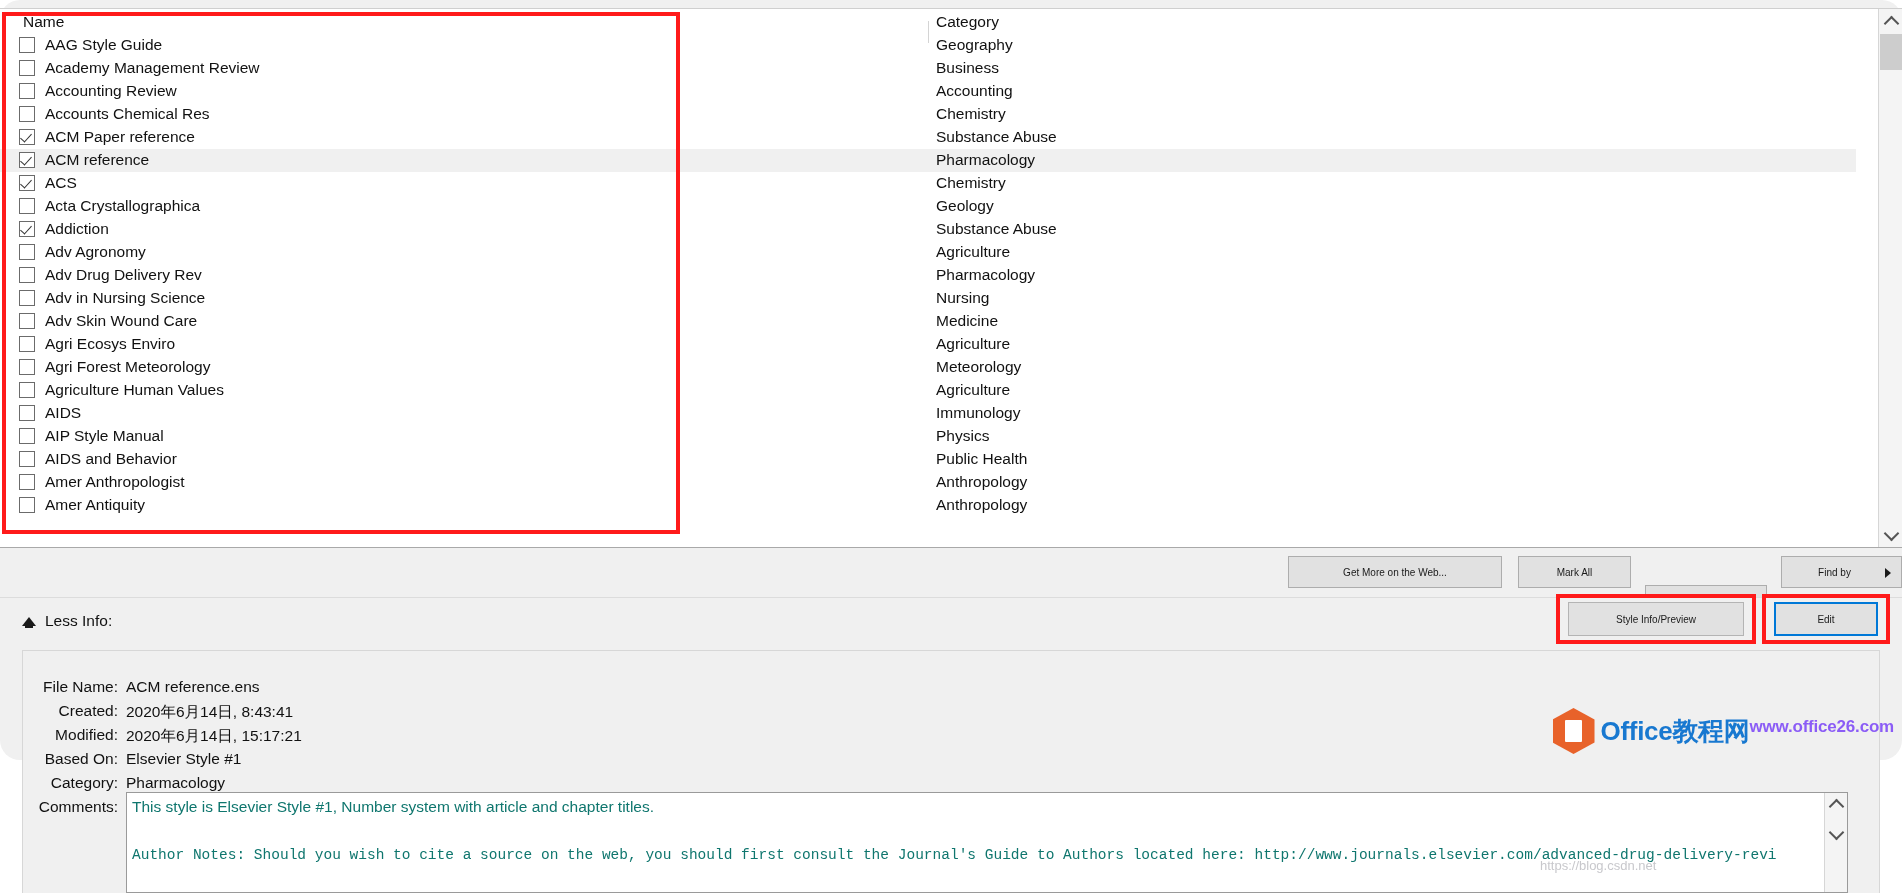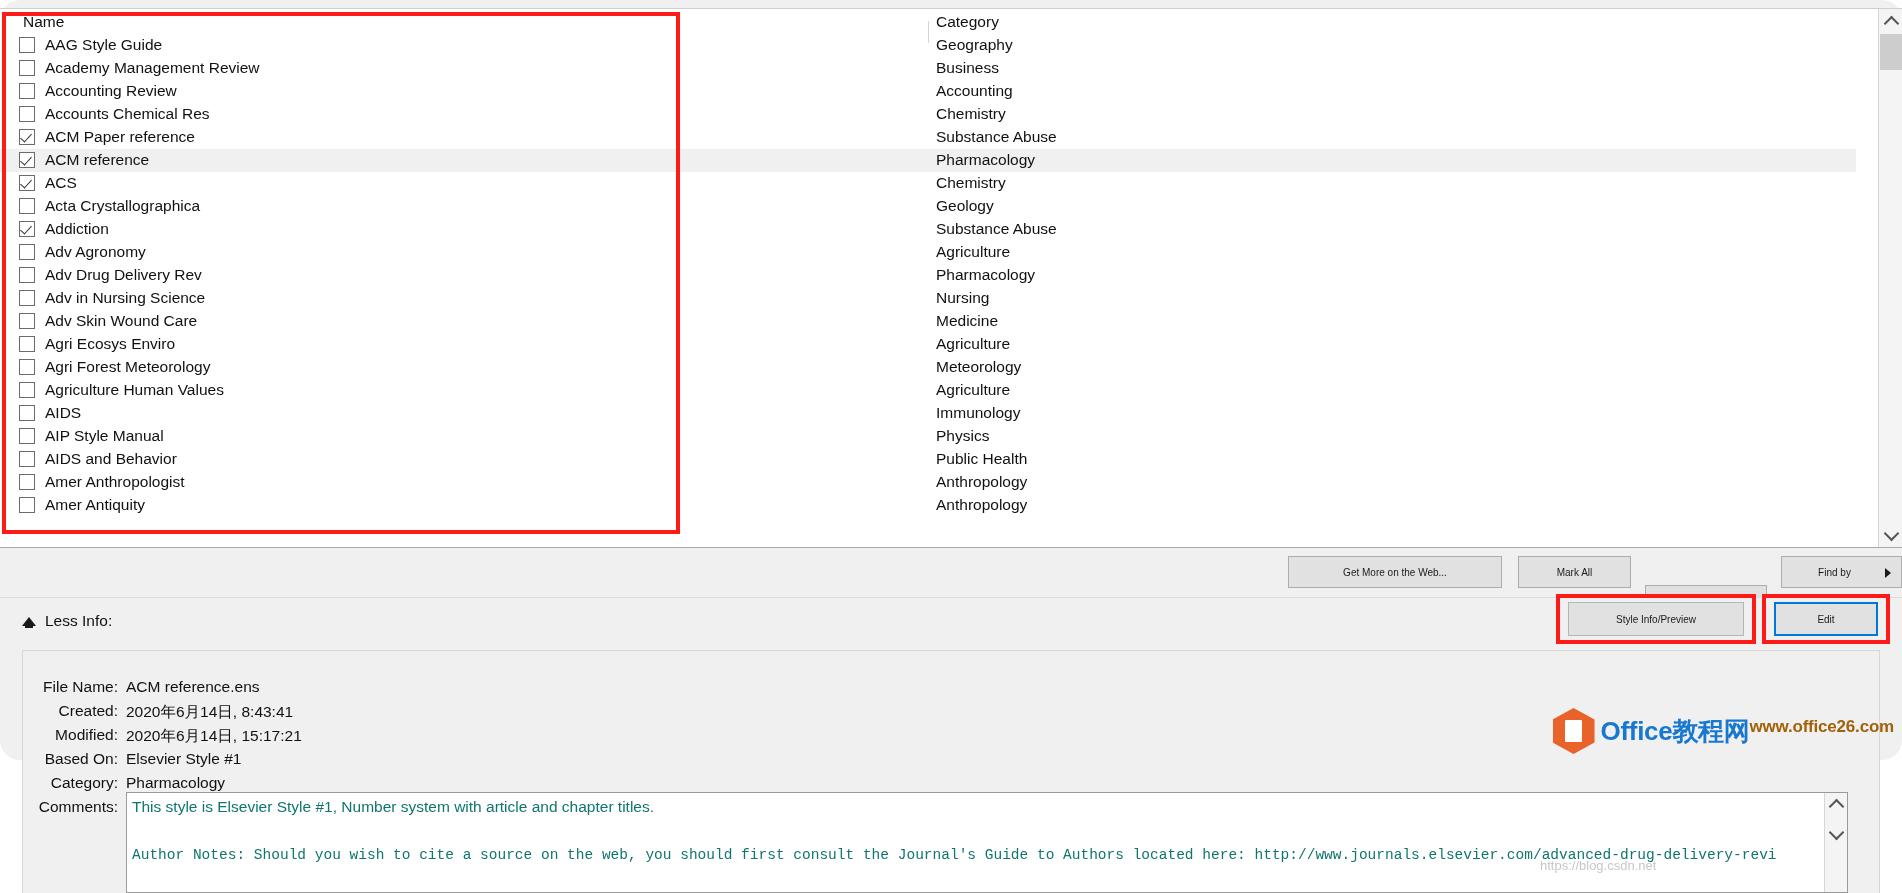--- a/index.html
+++ b/index.html
@@ -287,21 +287,21 @@
     width: 17px; height: 22px;
     background: #ffffff;
     border-radius: 1px;
   }
   .wm-txt { display: flex; flex-direction: row; line-height: 1.02; }
   .wm-top {
     font-size: 26px; font-weight: bold; color: #1878d0;
     letter-spacing: -0.3px;
   }
   .wm-bot {
-    font-size: 17px; font-weight: bold; color: #a16207;
+    font-size: 17px; font-weight: bold; color: #8b5cf6;
     letter-spacing: -0.2px;
   }
 </style>
 </head>
 <body>
 
 <div id="app">
 
   <div class="list-area">
     <div class="list-inner" id="list-inner">

